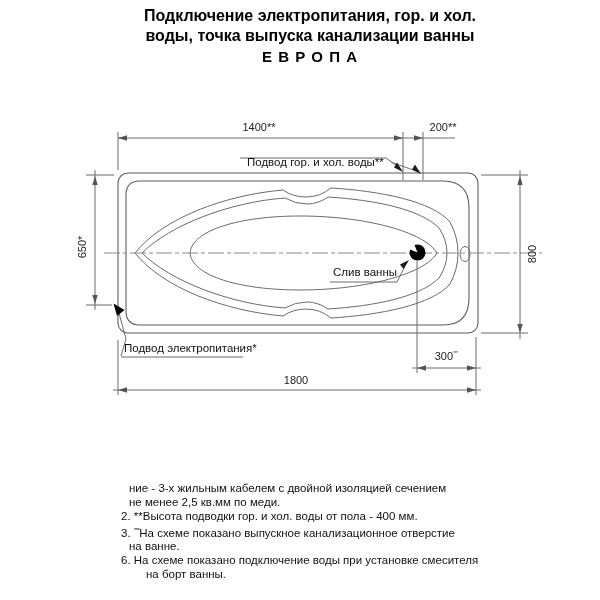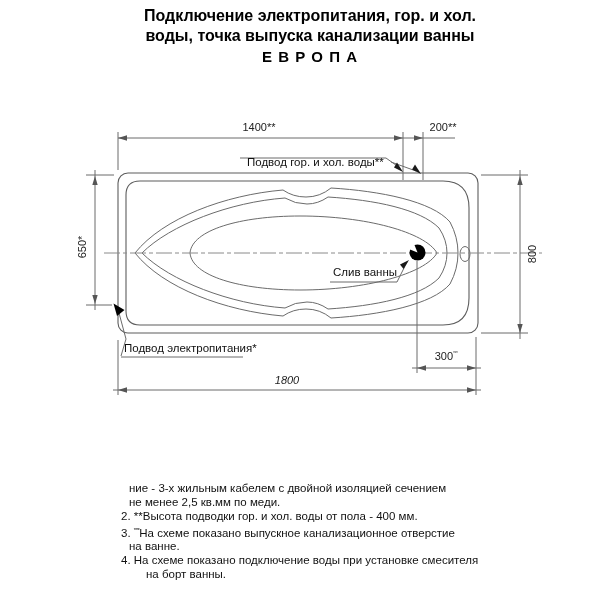--- a/index.html
+++ b/index.html
@@ -14,21 +14,21 @@
   svg.draw{left:0;top:0;}
   
   .dimtxt{font-size:11px;color:#222;white-space:nowrap;}
   .lbltxt{font-size:11.5px;color:#111;white-space:nowrap;}
   .sup{font-size:5px;vertical-align:super;letter-spacing:-0.5px;color:#555;}
   #d1400{left:259px;top:121px;transform:translateX(-50%);}
   #d100 {left:443px;top:121px;transform:translateX(-50%);}
   #d650 {left:82px;top:247px;transform:translate(-50%,-50%) rotate(-90deg);}
   #d800 {left:532px;top:254px;transform:translate(-50%,-50%) rotate(-90deg);}
   #d300 {left:446px;top:350px;transform:translateX(-50%);}
-  #d1800{left:287px;top:374px;transform:translateX(-50%);font-style:italic;}
+  #d1800{left:296px;top:374px;transform:translateX(-50%);}
   #lwater{left:247px;top:156px;}
   #ldrain{left:333px;top:266px;}
   #lpower{left:124px;top:342px;}
   
   .notes{left:121px;top:482px;font-size:11.5px;line-height:13.9px;color:#111;
          white-space:nowrap;}
   .notes .cont{padding-left:8px;}
   .notes .cont4{padding-left:2px;margin-left:23px;}
   .notes .tinysup{font-size:6px;vertical-align:super;letter-spacing:-0.5px;}
 </style>
@@ -137,15 +137,15 @@
 <div class="abs lbltxt" id="lwater">Подвод гор. и хол. воды**</div>
 <div class="abs lbltxt" id="ldrain">Слив ванны</div>
 <div class="abs lbltxt" id="lpower">Подвод электропитания*</div>
 
 <div class="abs notes">
   <div class="cont">ние - 3-х жильным кабелем с двойной изоляцией сечением</div>
   <div class="cont">не менее 2,5 кв.мм по меди.</div>
   <div>2. **Высота подводки гор. и хол. воды от пола - 400 мм.</div>
   <div><span>3.</span>&nbsp;<span class="tinysup">***</span><span>На схеме показано выпускное канализационное отверстие</span></div>
   <div class="cont">на ванне.</div>
-  <div>4. На схеме показано подключение воды при установке смесителя</div>
+  <div>6. На схеме показано подключение воды при установке смесителя</div>
   <div class="cont4">на борт ванны.</div>
 </div>
 
 </body></html>

